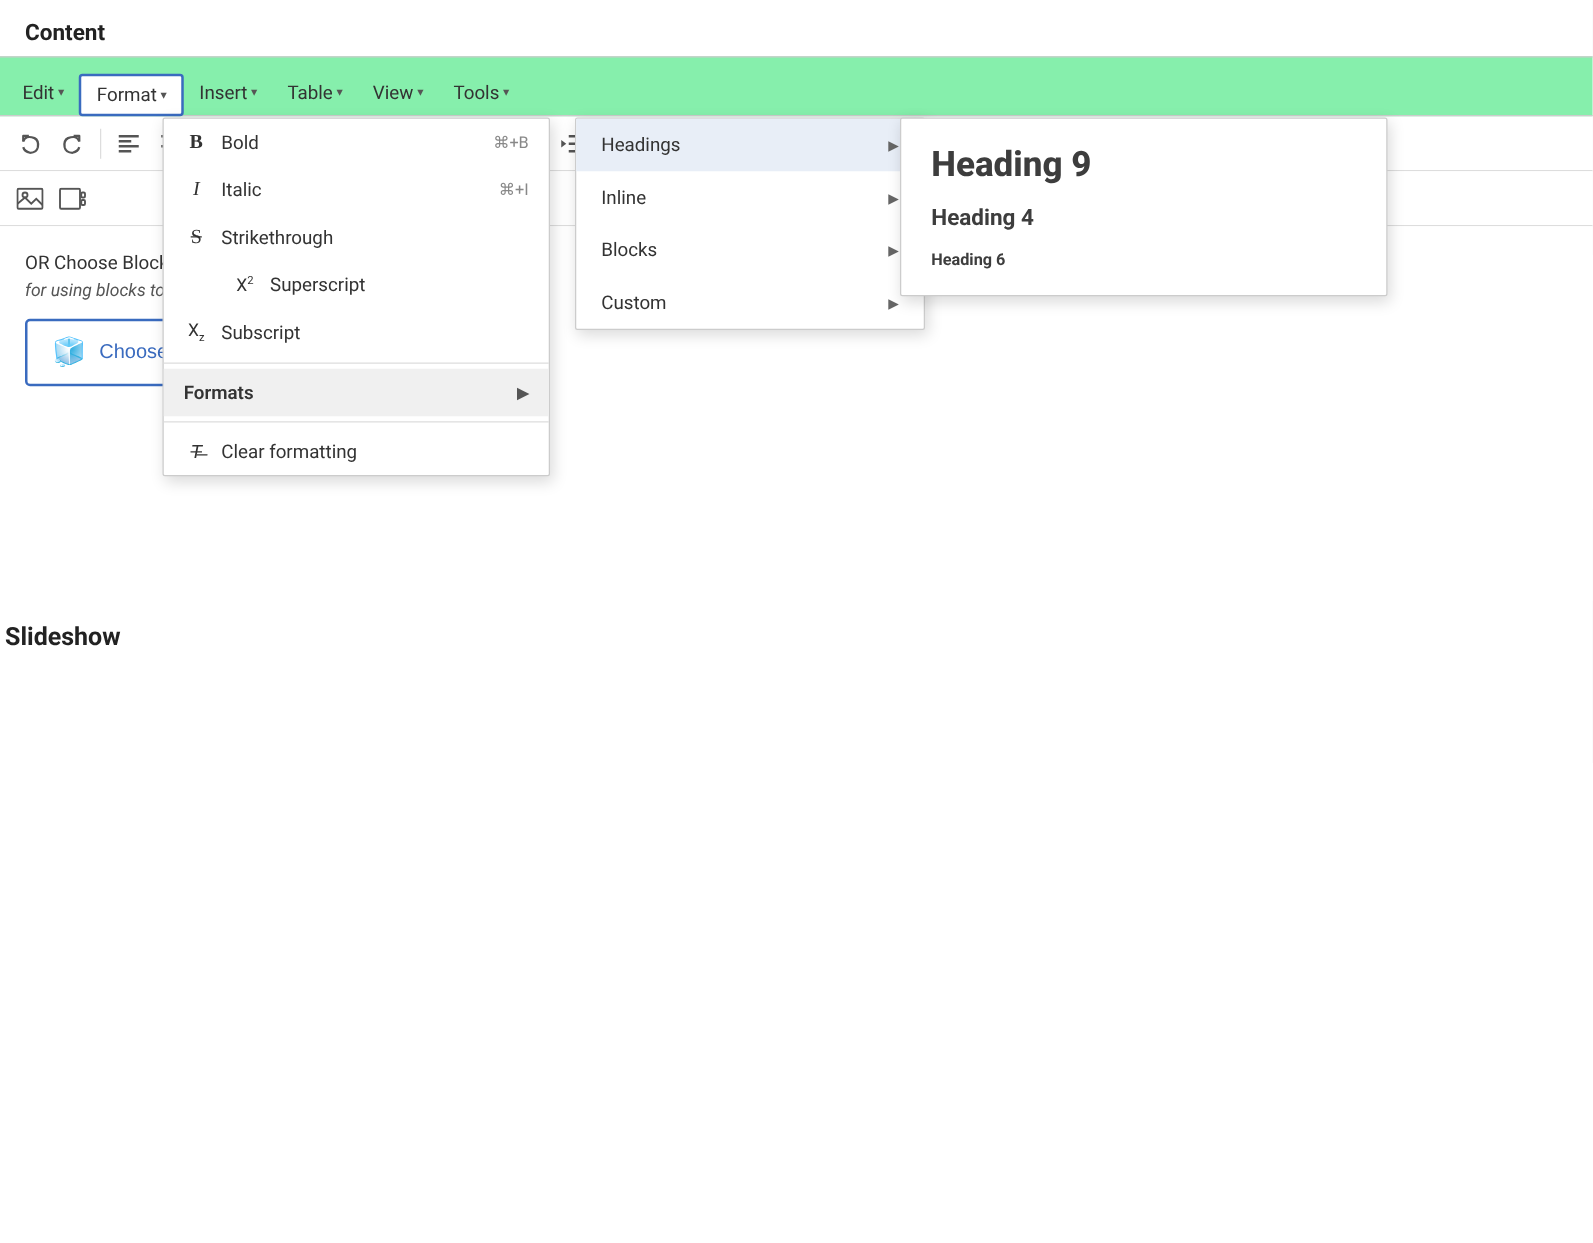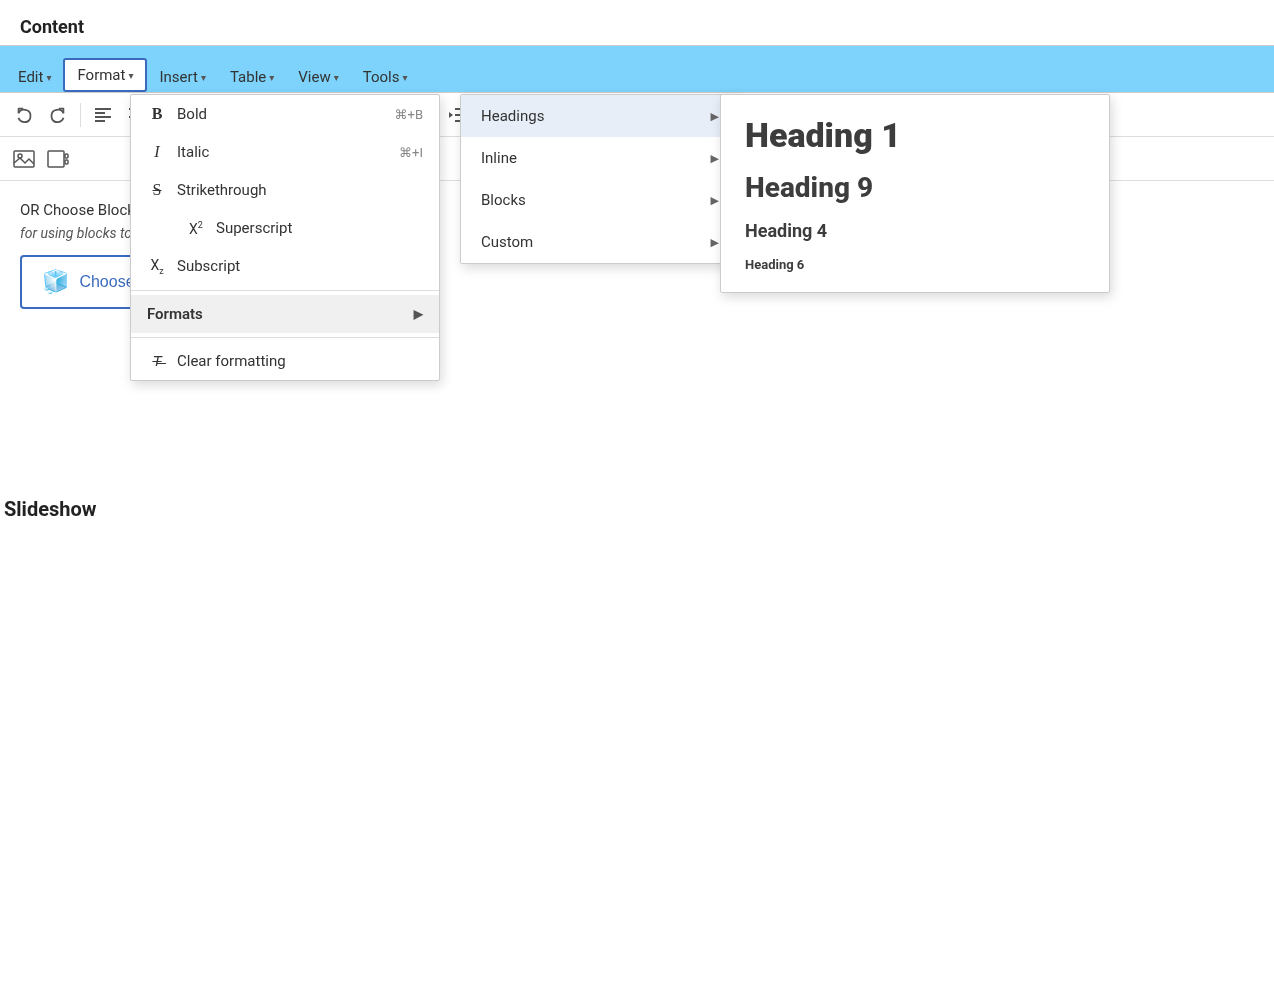--- a/index.html
+++ b/index.html
@@ -22,26 +22,26 @@
     .content-label {
       font-size: 18px;
       color: #222;
       padding: 16px 20px 8px 20px;
       font-weight: 700;
     }
 
     
     .menu-bar {
       display: flex;
-      align-items: flex-end;
+      align-items: flex-start;
       border: 1px solid #ccc;
       border-left: none;
       border-right: none;
-      background: #7dd3fc;
-      padding: 0 6px;
+      background: #86efac;
+      padding: 13px 6px;
       height: 48px;
       position: relative;
     }
 
     .menu-item {
       padding: 6px 12px;
       font-size: 15px;
       color: #333;
       cursor: pointer;
       display: flex;
@@ -389,21 +389,20 @@
         <span class="submenu-arrow">▶</span>
       </div>
 
       <div class="formats-submenu-item">
         <span>Custom</span>
         <span class="submenu-arrow">▶</span>
       </div>
     </div>
 
     <div class="headings-submenu">
-      <div class="heading-item h1">Heading 1</div>
       <div class="heading-item h2">Heading 9</div>
       <div class="heading-item h4">Heading 4</div>
       <div class="heading-item h6">Heading 6</div>
     </div>
   </div>
 
   <div class="toolbar">
 
     <button class="toolbar-btn" title="Undo">
       <svg viewBox="0 0 20 20" width="18" height="18" fill="none" stroke="#555" stroke-width="2">

